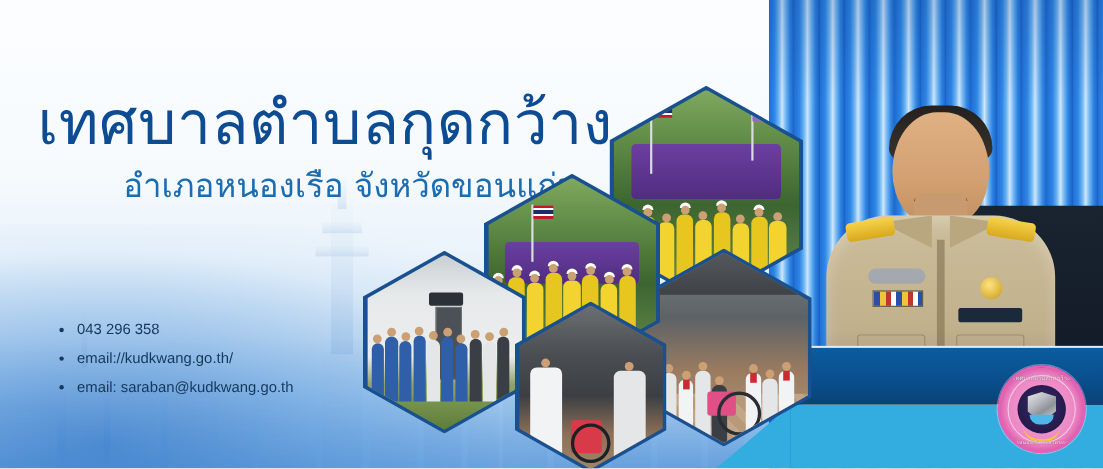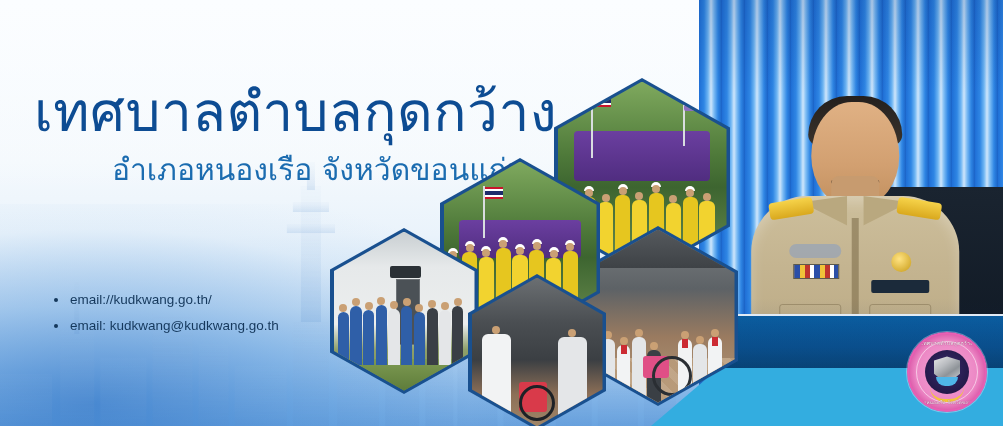--- a/index.html
+++ b/index.html
@@ -414,24 +414,27 @@
   <div class="cyan-notch"></div>
   <div class="cyan-band"></div>
 
   <div class="headline">
     <h1 class="title">เทศบาลตำบลกุดกว้าง</h1>
     <div class="subtitle">อำเภอหนองเรือ จังหวัดขอนแก่น</div>
   </div>
 
   <ul class="contact">
     <li>
+      <span>043 296 358</span>
+    </li>
+    <li>
       <span>email://kudkwang.go.th/</span>
     </li>
     <li>
-      <span>email: kudkwang@kudkwang.go.th</span>
+      <span>email: saraban@kudkwang.go.th</span>
     </li>
   </ul>
 
   <div class="collage">
 
     <div class="hex h3">
       <div class="inner">
         <div class="scene sky-green">
           <div class="stage-purple"></div>
           <div class="pole" style="left:20%;top:6%;height:34%;"></div>

